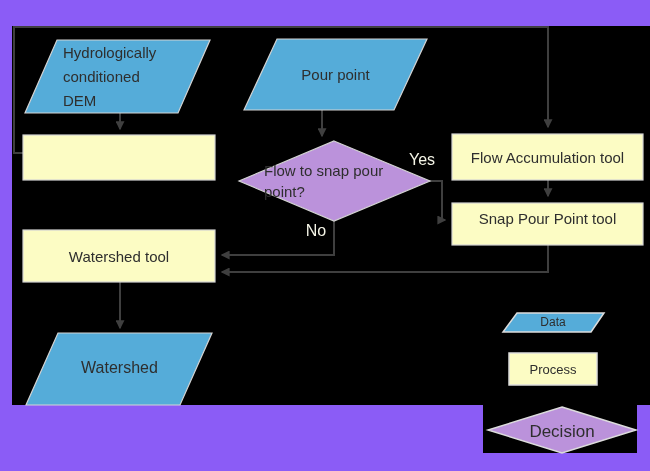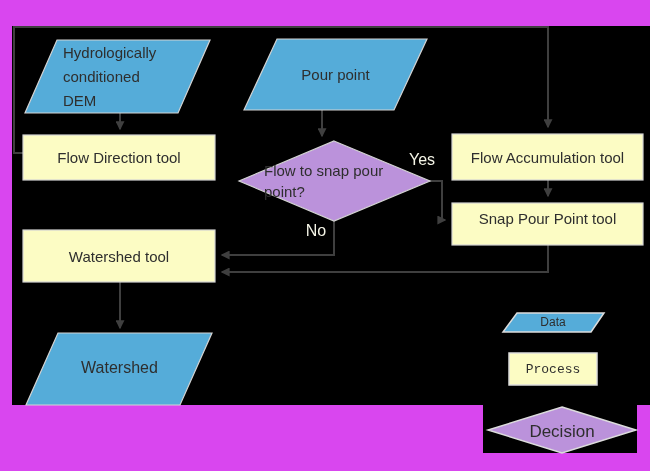--- a/index.html
+++ b/index.html
@@ -1,17 +1,17 @@
 <!DOCTYPE html>
 <html><head>
 <meta charset="utf-8">
 <style>
   html,body{margin:0;padding:0;background:#ffffff;}
   .stage{
-    position:relative;width:650px;height:471px;background:#d946ef;overflow:hidden;
+    position:relative;width:650px;height:471px;background:#8b5cf6;overflow:hidden;
     font-family:"Liberation Sans", sans-serif;
   }
   .bg-main{position:absolute;left:12px;top:26px;width:638px;height:379px;background:#000000;}
   .bg-legend{position:absolute;left:483px;top:405px;width:154px;height:48px;background:#000000;}
   svg.layer{position:absolute;left:0;top:0;width:650px;height:471px;}
   .lbl{
     position:absolute;display:flex;align-items:center;justify-content:center;
     text-align:left;color:#2e2e2e;font-size:15px;line-height:21px;
   }
   .lbl-dem{left:63px;top:41px;width:112px;height:72px;justify-content:flex-start;text-align:left;align-items:flex-start;line-height:24px;font-size:15px;}
@@ -19,21 +19,21 @@
   .lbl-fd{left:23px;top:135px;width:192px;height:45px;}
   .lbl-fa{left:452px;top:134px;width:191px;height:46px;}
   .lbl-spp{left:452px;top:203px;width:191px;height:30px;}
   .lbl-dec{left:264px;top:152px;width:140px;height:58px;}
   .lbl-wt{left:23px;top:230px;width:192px;height:52px;border-radius:26px;}
   .lbl-ws{left:26px;top:331px;width:187px;height:72px;font-size:16px;}
   .lbl-edge{color:#f4f4e6;font-size:16px;line-height:12px;}
   .lbl-yes{left:408px;top:153px;width:28px;height:13px;}
   .lbl-no{left:302px;top:224px;width:28px;height:14px;}
   .lbl-leg-data{left:503px;top:313px;width:100px;height:19px;font-size:12px;}
-  .lbl-leg-proc{left:509px;top:353px;width:88px;height:32px;font-size:13px;font-family:Liberation Mono, monospace;}
+  .lbl-leg-proc{left:509px;top:353px;width:88px;height:32px;font-size:13px;}
   .lbl-leg-dec{left:488px;top:408px;width:148px;height:46px;font-size:17px;}
 </style>
 </head>
 <body>
 
 <div class="stage">
 
   <div class="bg-main"></div>
   <div class="bg-legend"></div>
 
@@ -68,21 +68,20 @@
 
     <g stroke="#dcdcdc" stroke-width="1.5">
       <polygon points="517,313 604,313 591,332 503,332" fill="#55ACD9"></polygon>
       <rect x="509" y="353" width="88" height="32" fill="#FCFCC4"></rect>
       <polygon points="562,407 636,430 562,453 488,430" fill="#BB92DB"></polygon>
     </g>
   </svg>
 
   <div class="lbl lbl-dem">Hydrologically conditioned DEM</div>
   <div class="lbl lbl-pour">Pour point</div>
-  <div class="lbl lbl-fd">Flow Direction tool</div>
   <div class="lbl lbl-fa">Flow Accumulation tool</div>
   <div class="lbl lbl-spp">Snap Pour Point tool</div>
   <div class="lbl lbl-dec">Flow to snap pour point?</div>
   <div class="lbl lbl-wt">Watershed tool</div>
   <div class="lbl lbl-ws">Watershed</div>
 
   <div class="lbl lbl-edge lbl-yes">Yes</div>
   <div class="lbl lbl-edge lbl-no">No</div>
 
   <div class="lbl lbl-leg-data">Data</div>

